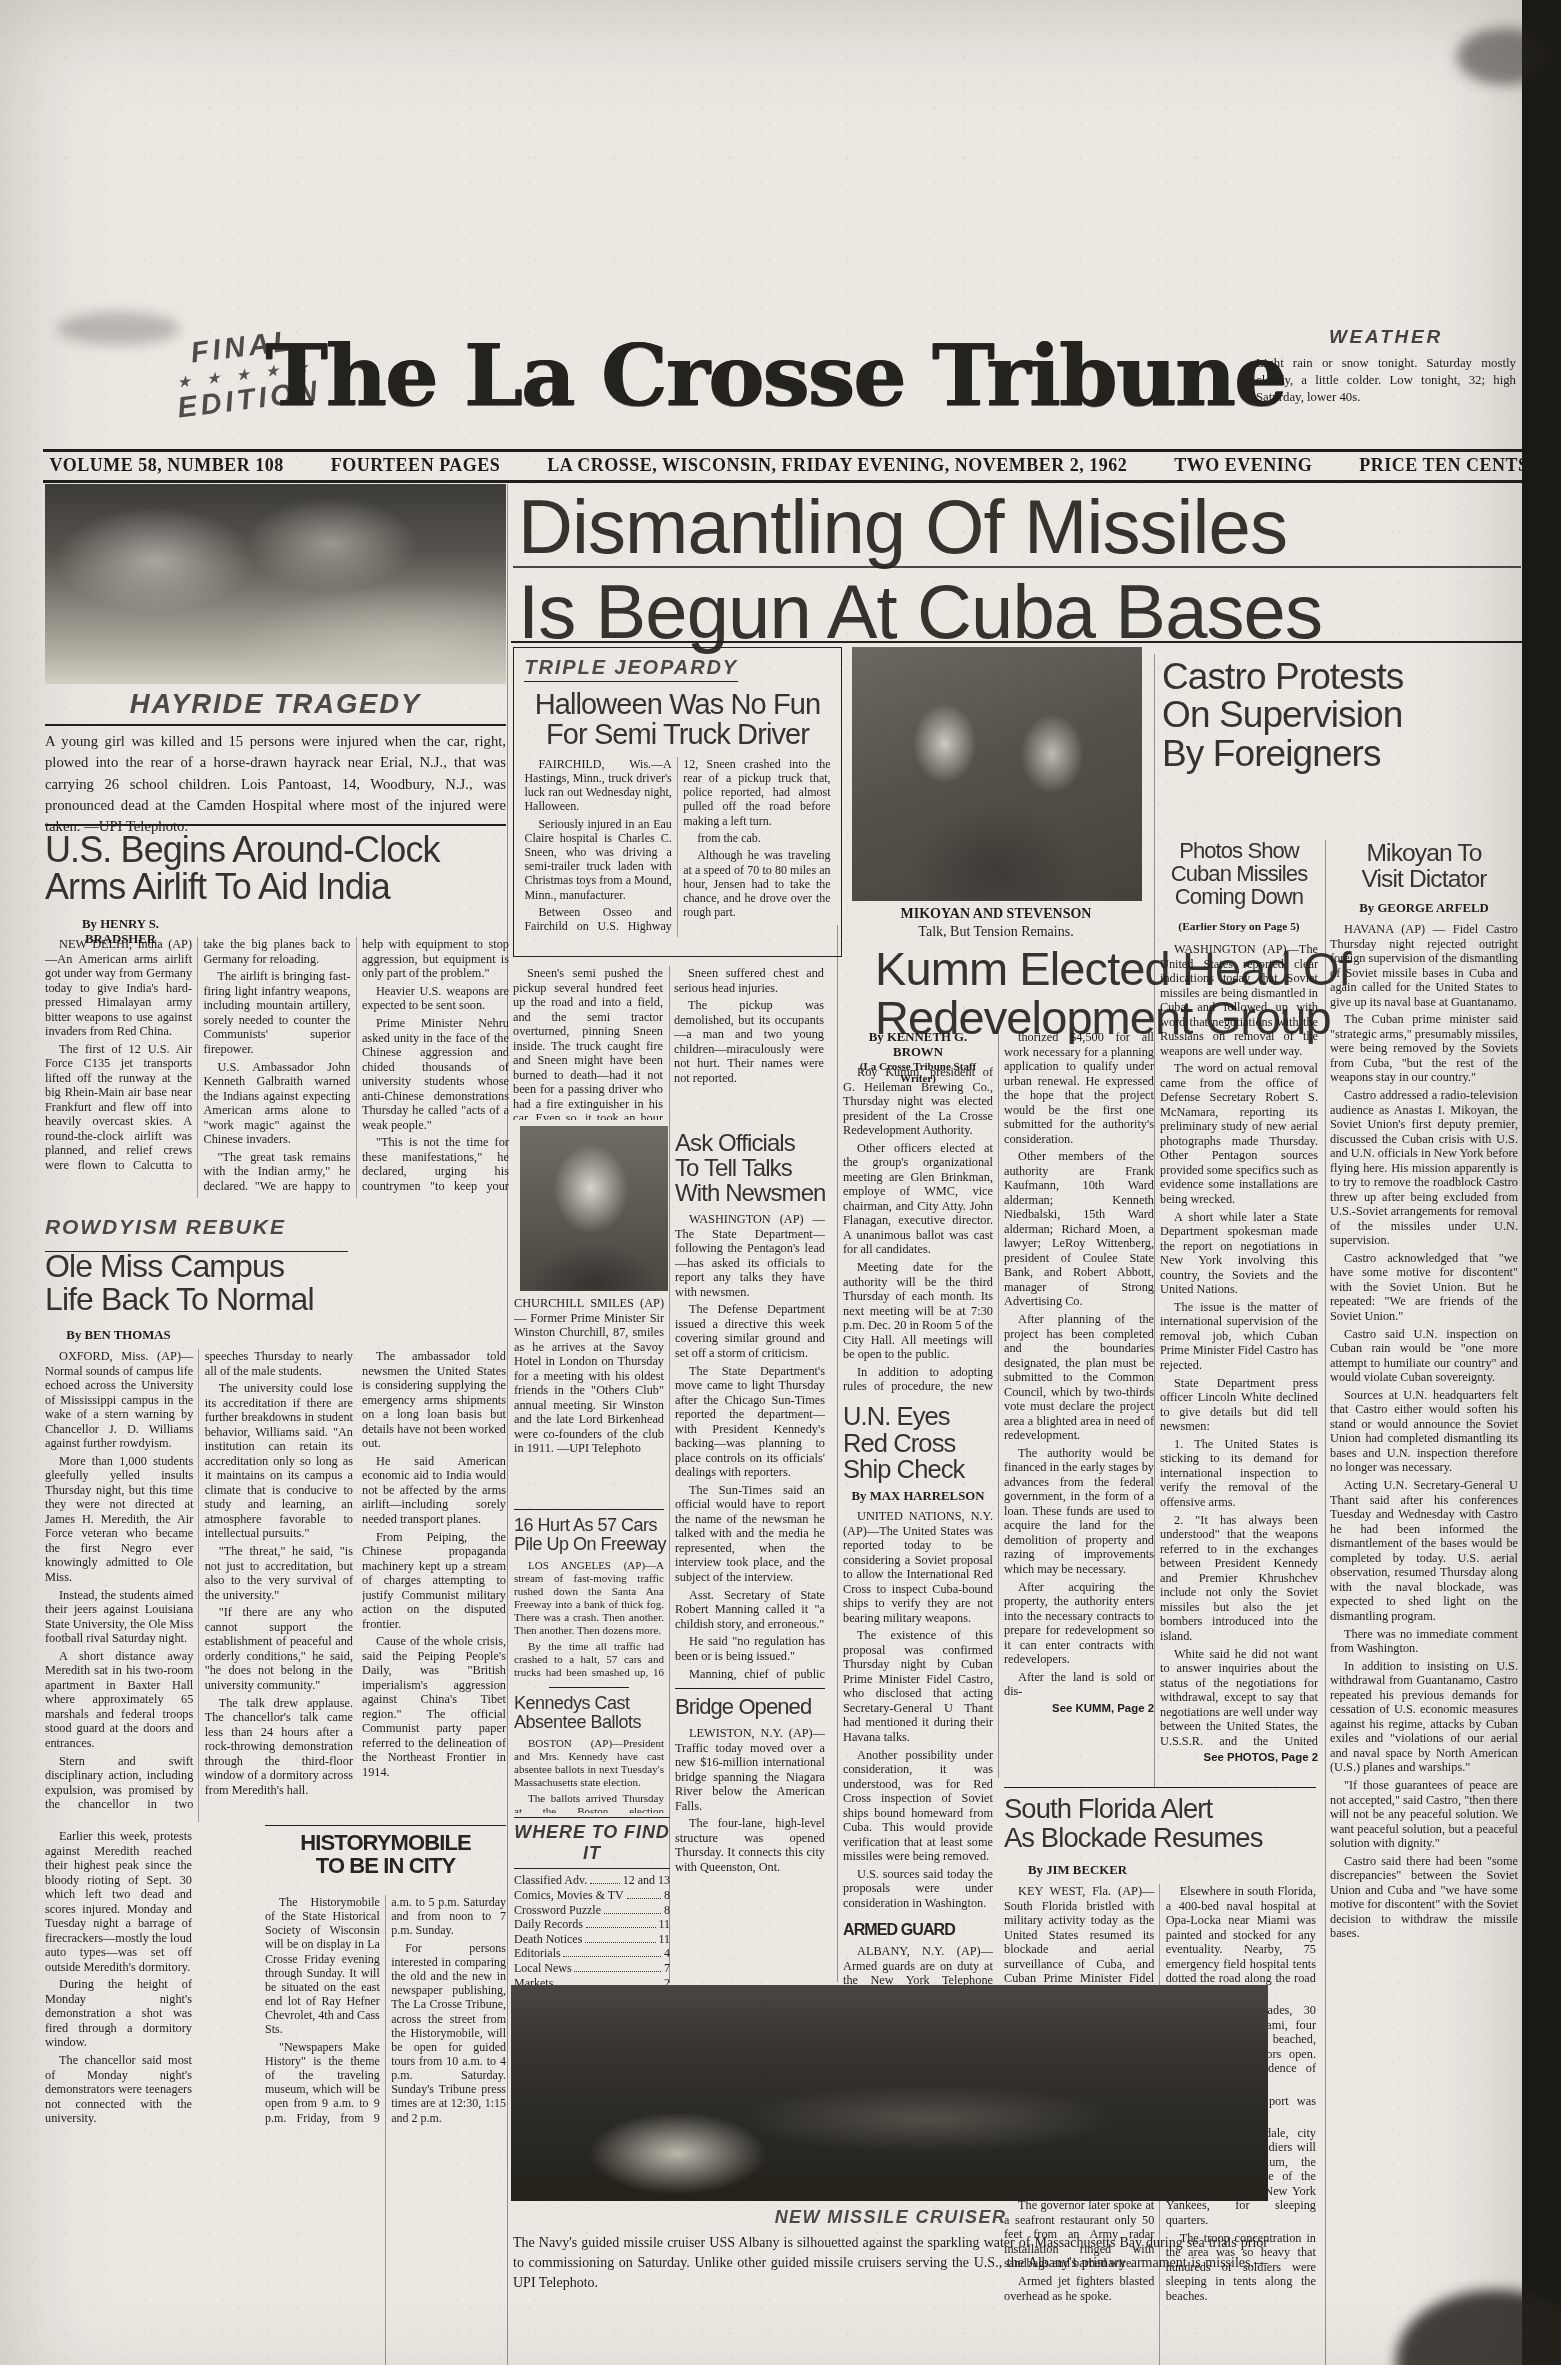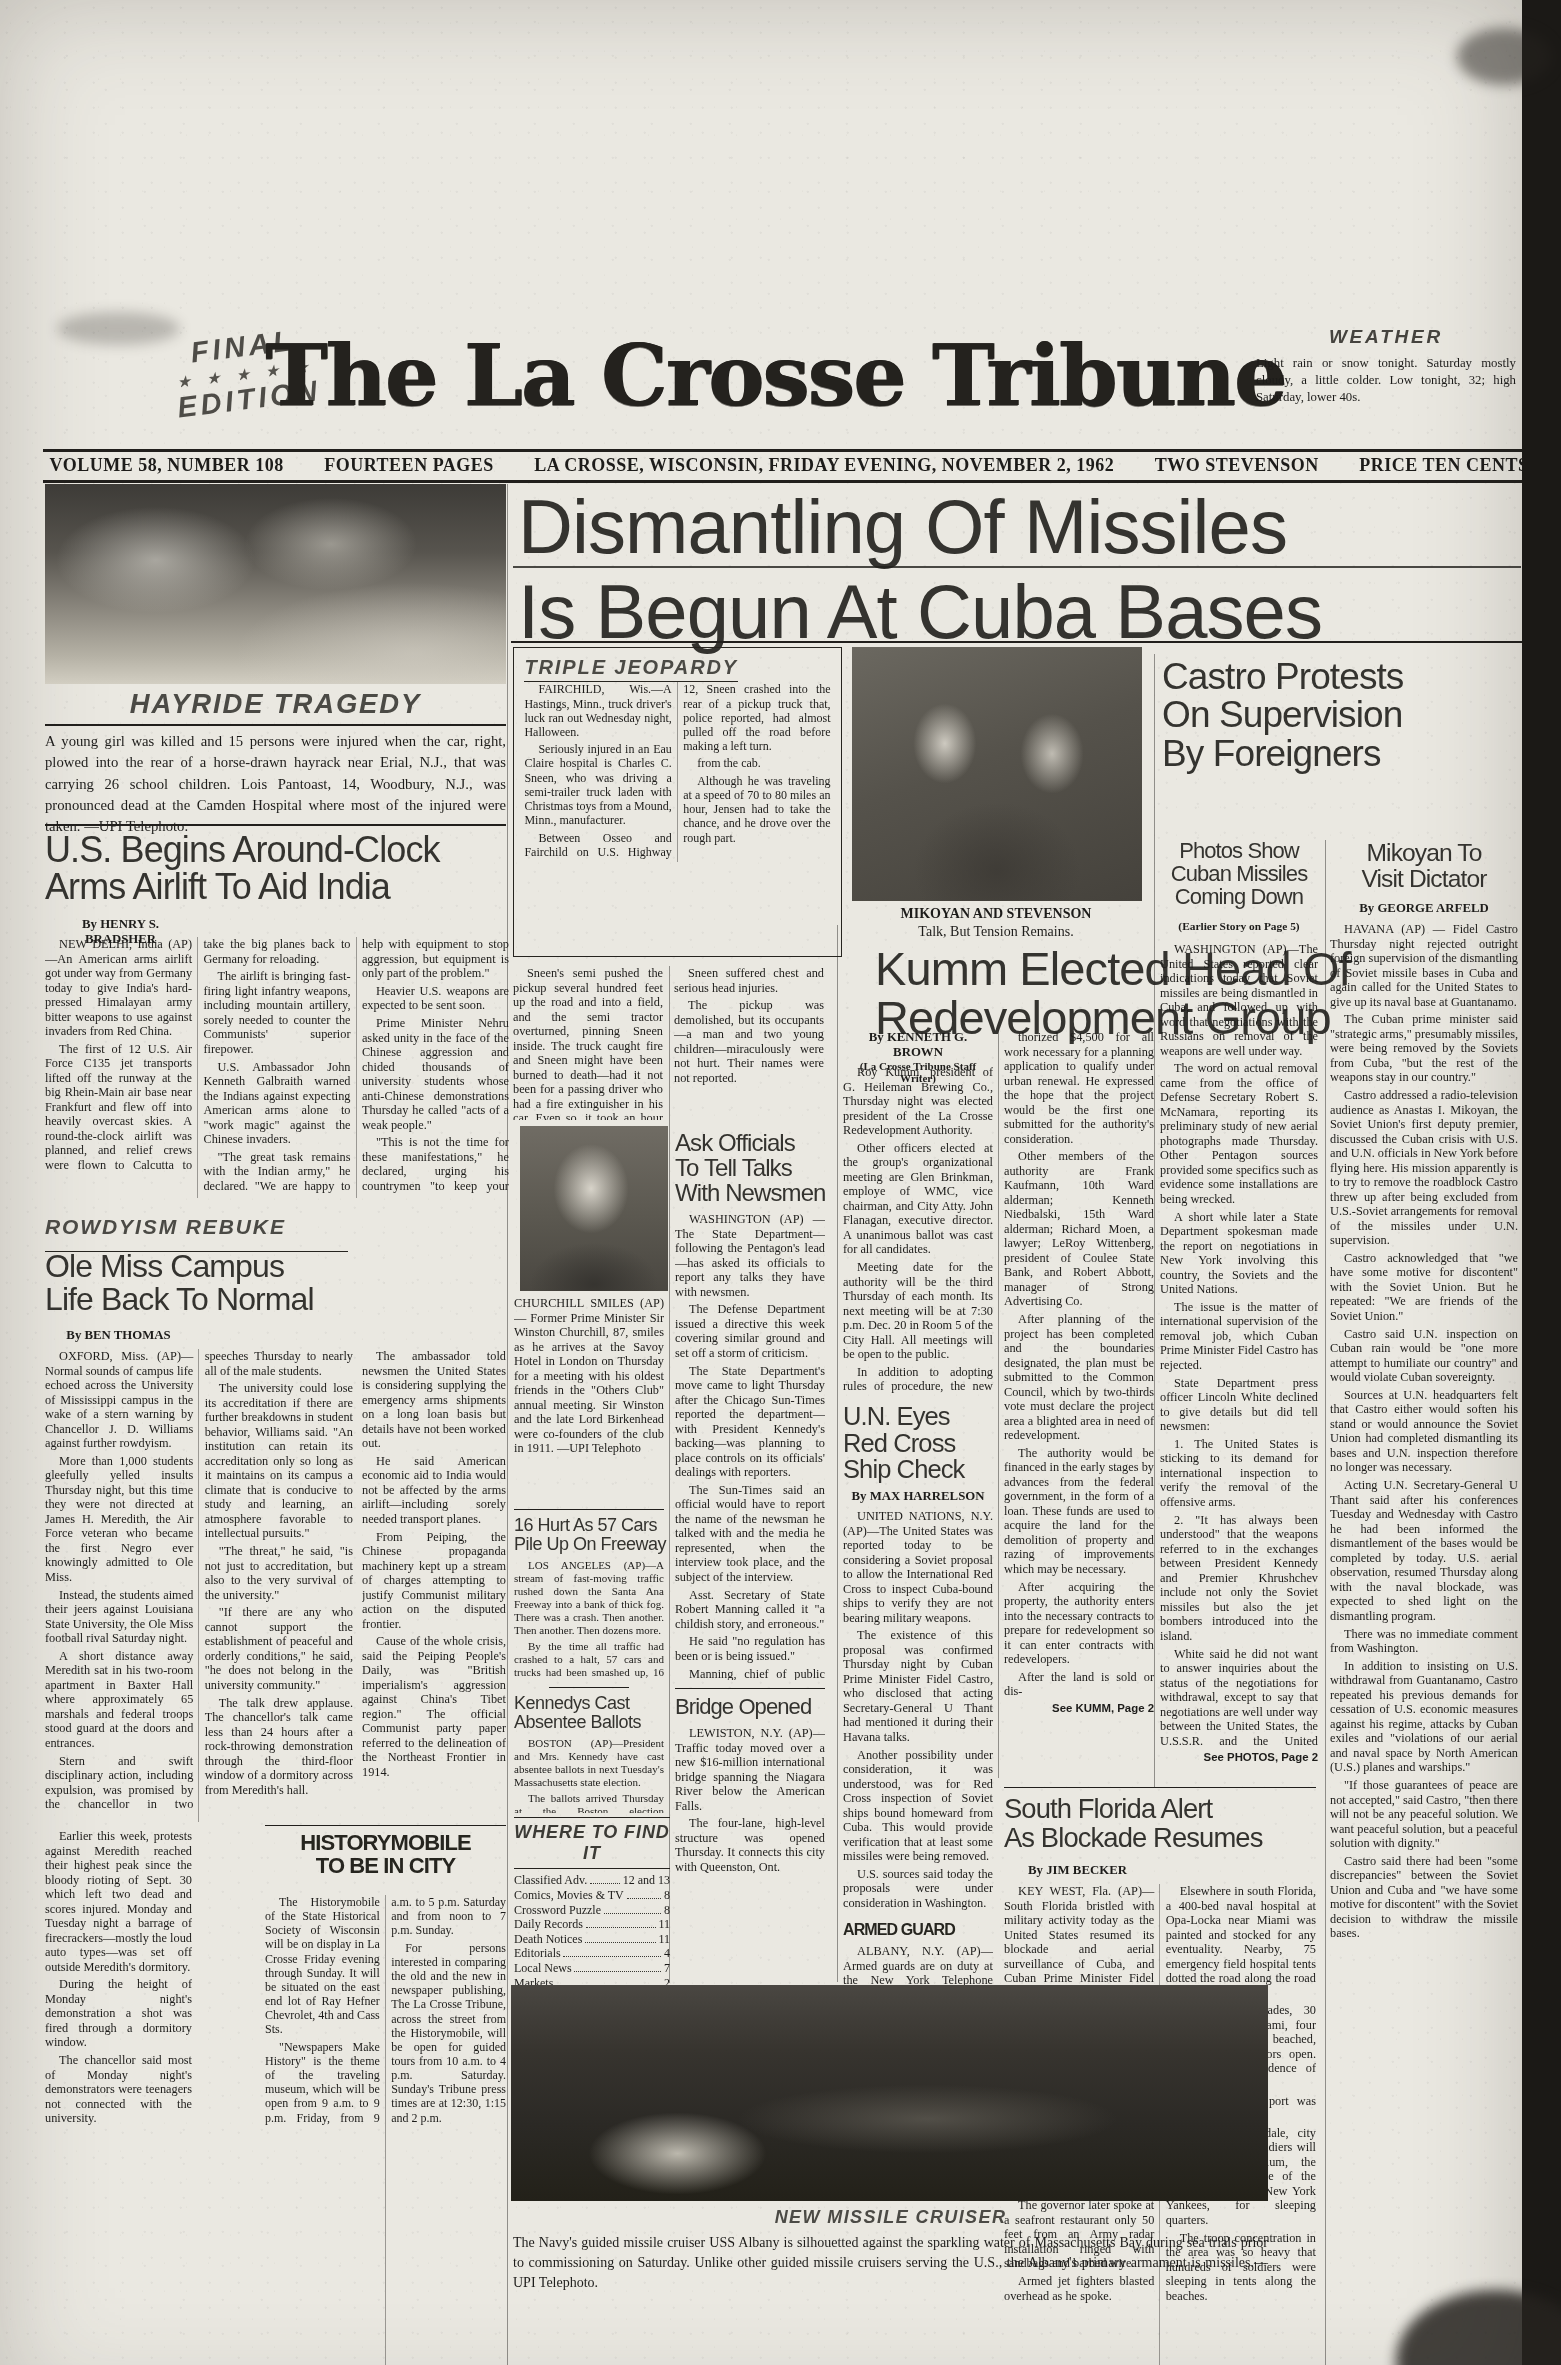--- a/index.html
+++ b/index.html
@@ -77,21 +77,21 @@
     <div class="abs" style="left:1256px;top:326px;width:260px;">
       <div class="weather-label">WEATHER</div>
       <div class="weather-text">Light rain or snow tonight. Saturday mostly cloudy, a little colder. Low tonight, 32; high Saturday, lower 40s.</div>
     </div>
 
     <div class="abs rule" style="left:43px;top:449px;width:1479px;height:2.8px;"></div>
     <div class="abs dateline" style="left:43px;top:453px;width:1479px;height:24px;">
       <span>VOLUME 58, NUMBER 108</span>
       <span>FOURTEEN PAGES</span>
       <span>LA CROSSE, WISCONSIN, FRIDAY EVENING, NOVEMBER 2, 1962</span>
-      <span>TWO STEVENSON</span>
+      <span>TWO EVENING</span>
       <span>PRICE TEN CENTS</span>
     </div>
     <div class="abs rule" style="left:43px;top:480px;width:1479px;height:2.8px;"></div>
 
     <div class="abs headline" style="left:518px;top:487px;width:1001px;font-size:76px;">Dismantling Of Missiles</div>
     <div class="abs rule" style="left:513px;top:566px;width:1008px;height:1.9px;opacity:.8;"></div>
     <div class="abs headline" style="left:518px;top:572px;width:1001px;font-size:76px;">Is Begun At Cuba Bases</div>
     <div class="abs rule" style="left:511px;top:641px;width:1011px;height:2.4px;"></div>
 
     <div class="photo" style="left:45px;top:484px;width:461px;height:200px;
@@ -157,20 +157,24 @@
         <div class="hl-line">TO BE IN CITY</div>
       </div>
     <div class="abs bodytext cols2" style="left:265px;top:1895px;width:241px;height:487px;font-size:12px;">
         <p>The Historymobile of the State Historical Society of Wisconsin will be on display in La Crosse Friday evening through Sunday. It will be situated on the east end lot of Ray Hefner Chevrolet, 4th and Cass Sts.</p>
         <p>"Newspapers Make History" is the theme of the traveling museum, which will be open from 9 a.m. to 9 p.m. Friday, from 9 a.m. to 5 p.m. Saturday and from noon to 7 p.m. Sunday.</p>
         <p>For persons interested in comparing the old and the new in newspaper publishing, The La Crosse Tribune, across the street from the Historymobile, will be open for guided tours from 10 a.m. to 4 p.m. Saturday. Sunday's Tribune press times are at 12:30, 1:15 and 2 p.m.</p>
       </div>
 
     <div class="abs boxed" style="left:513px;top:647px;width:329px;height:310px;padding:7.6px 10.4px;box-sizing:border-box;">
       <div class="kicker" style="font-size:20px;border-bottom:1.4px solid #26241f;display:inline-block;padding-bottom:2.8px;">TRIPLE JEOPARDY</div>
+      <div class="headline centered" style="font-size:29px;margin:6.6px 0 7.6px 0;">
+          <div class="hl-line">Halloween Was No Fun</div>
+          <div class="hl-line">For Semi Truck Driver</div>
+        </div>
       <div class="bodytext cols2" style="height:180px;font-size:12px;">
           <p>FAIRCHILD, Wis.—A Hastings, Minn., truck driver's luck ran out Wednesday night, Halloween.</p>
           <p>Seriously injured in an Eau Claire hospital is Charles C. Sneen, who was driving a semi-trailer truck laden with Christmas toys from a Mound, Minn., manufacturer.</p>
           <p>Between Osseo and Fairchild on U.S. Highway 12, Sneen crashed into the rear of a pickup truck that, police reported, had almost pulled off the road before making a left turn.</p>
           <p>from the cab.</p>
           <p>Although he was traveling at a speed of 70 to 80 miles an hour, Jensen had to take the chance, and he drove over the rough part.</p>
         </div>
     </div>
     <div class="abs bodytext" style="left:513px;top:966px;width:150px;height:154px;">
         <p>Sneen's semi pushed the pickup several hundred feet up the road and into a field, and the semi tractor overturned, pinning Sneen inside. The truck caught fire and Sneen might have been burned to death—had it not been for a passing driver who had a fire extinguisher in his car. Even so, it took an hour of work to extricate Sneen.</p>

